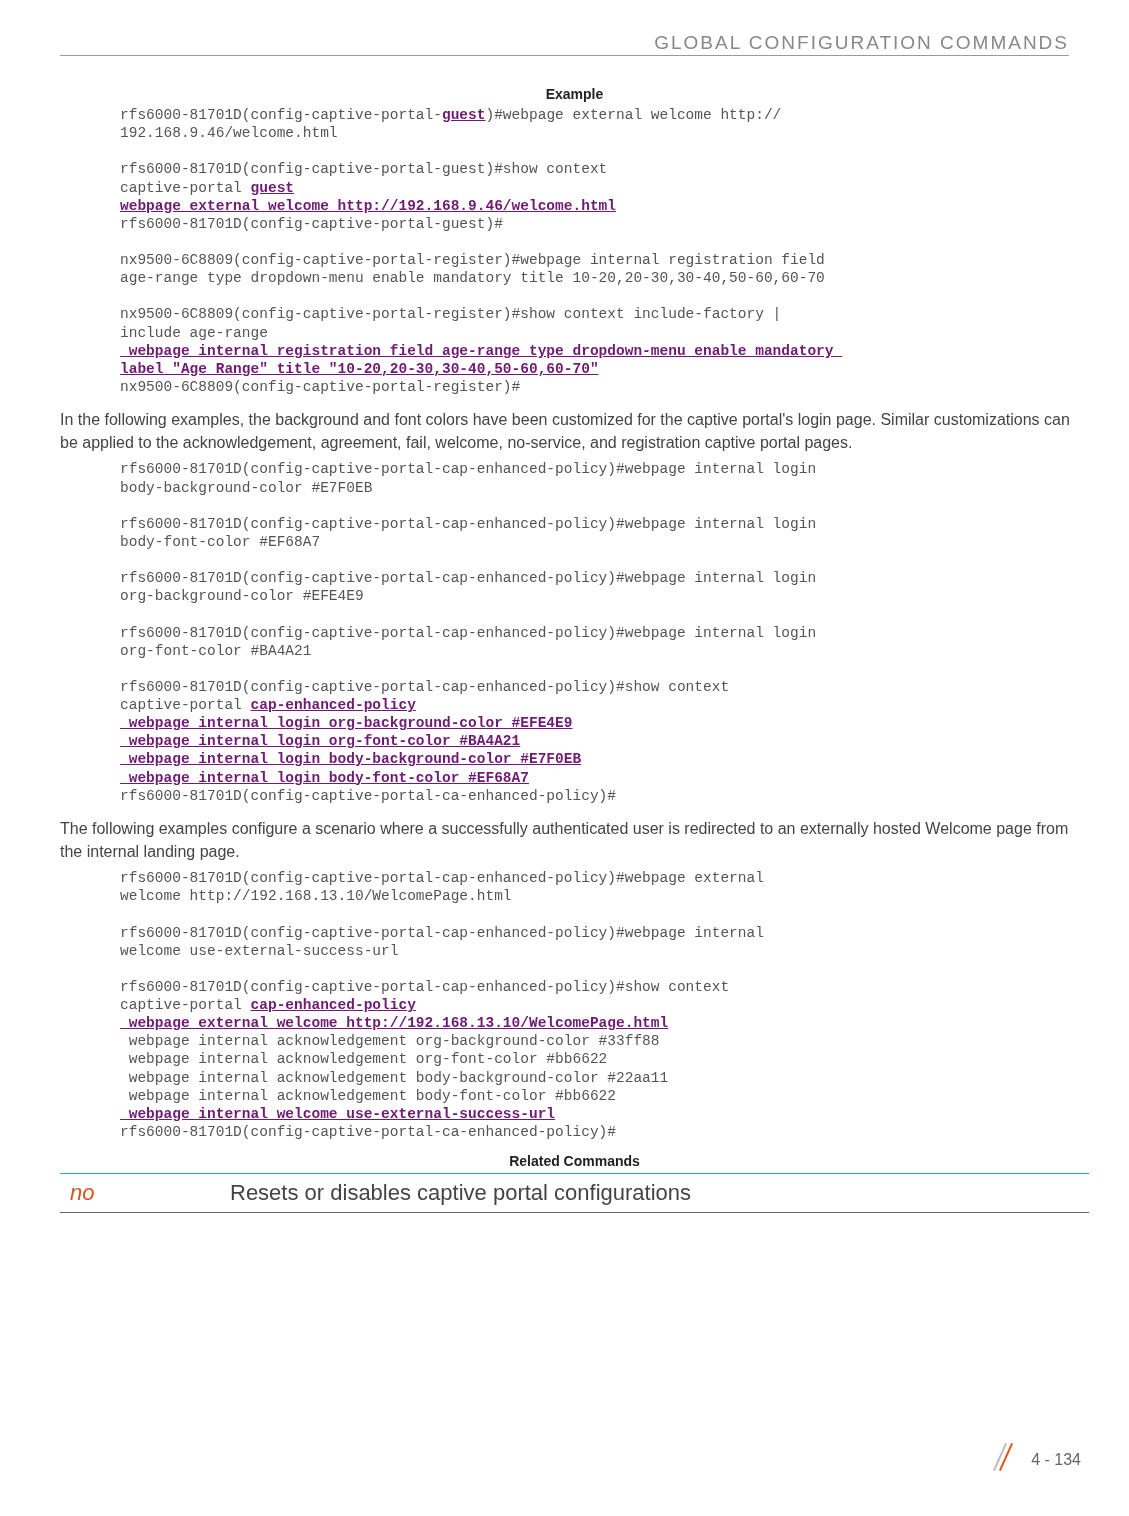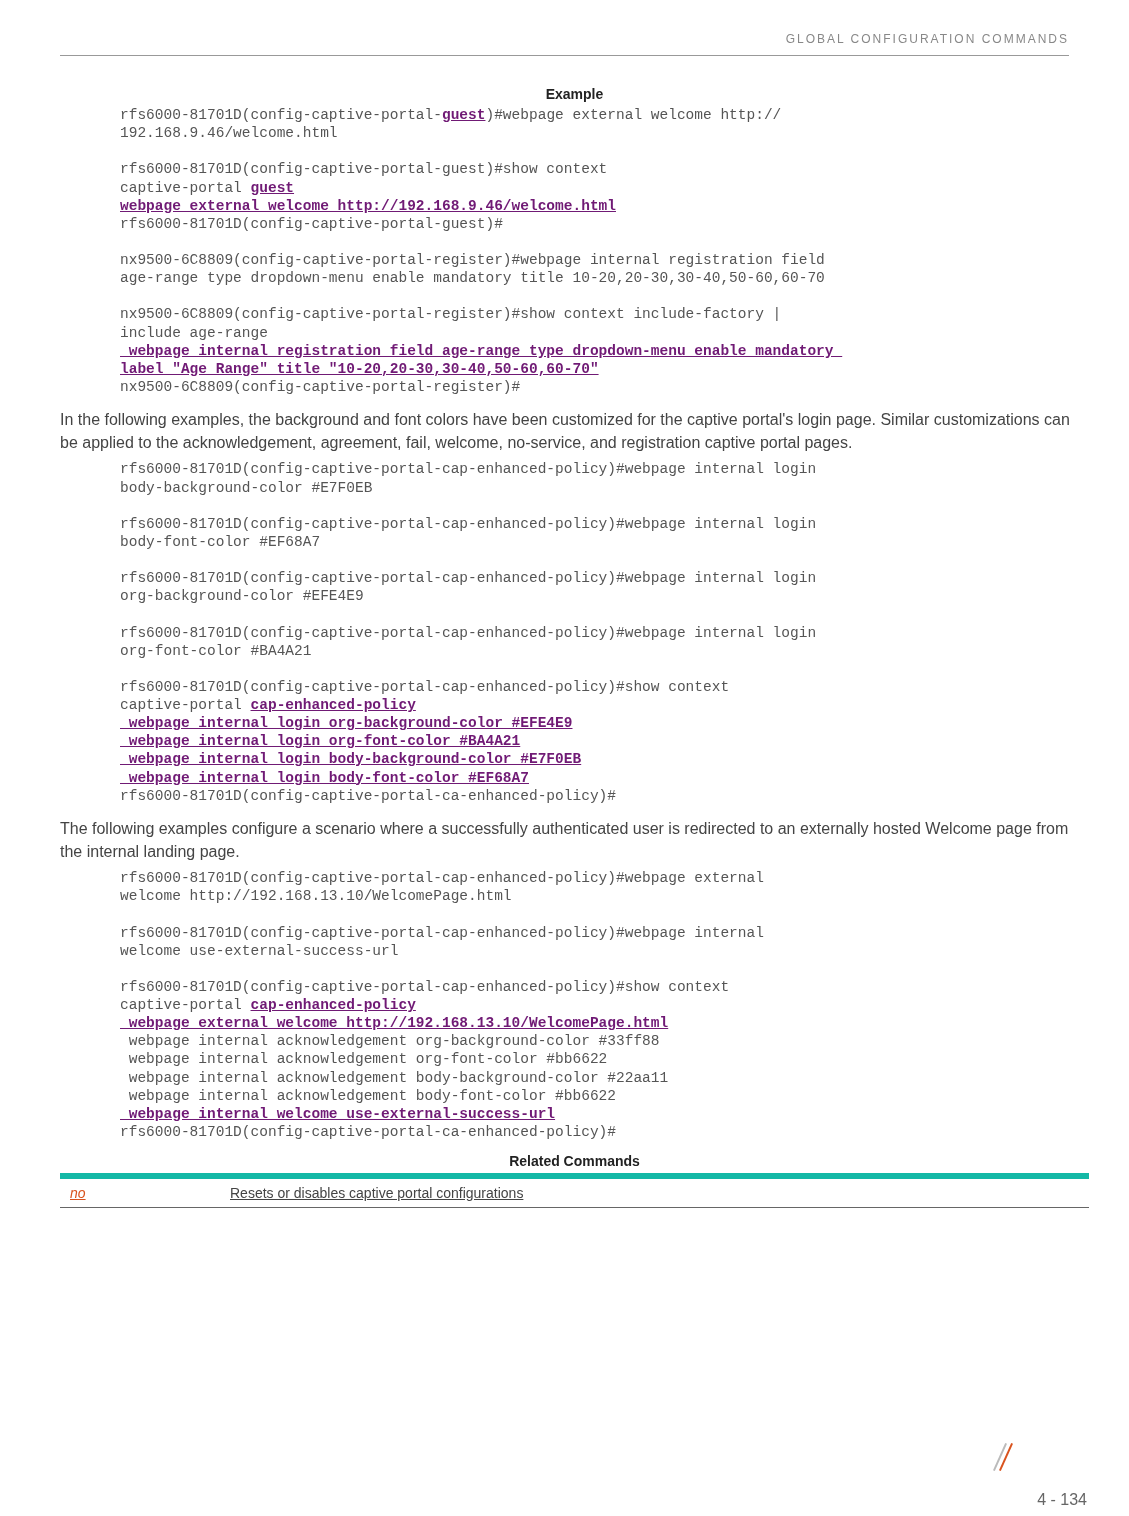--- a/index.html
+++ b/index.html
@@ -8,21 +8,21 @@
       height: 1516px;
       background: #ffffff;
       font-family: Arial, Helvetica, sans-serif;
       position: relative;
       color: #333;
     }
     .header-right {
       position: absolute;
       top: 32px;
       right: 60px;
-      font-size: 12px;
+      font-size: 19px;
       letter-spacing: 2px;
       color: #888;
       font-weight: 300;
     }
     .header-line {
       position: absolute;
       top: 55px;
       left: 60px;
       right: 60px;
       height: 1px;
@@ -59,26 +59,25 @@
       margin-bottom: 6px;
       margin-top: 2px;
       font-weight: 300;
     }
     .related-table {
       width: 100%;
       border-collapse: collapse;
       margin-top: 4px;
     }
     .related-table td {
-      border-top: 6px solid #14b8a6;
+      border-top: 1px solid #14b8a6;
       border-bottom: 1px solid #666;
       padding: 6px 10px;
-      font-size: 14px;
+      font-size: 22px;
       vertical-align: top;
-      text-decoration: underline;
     }
     .related-table .cmd {
       color: #d9531e;
       font-style: italic;
       width: 160px;
     }
     .related-table .desc {
       color: #444;
       font-weight: 300;
     }
@@ -92,25 +91,24 @@
     .footer-text {
       font-size: 14px;
       color: #888;
       position: absolute;
       left: 0;
       top: 5px;
       letter-spacing: 0.5px;
     }
     .footer-pagenum {
       position: absolute;
-      right: 2px;
+      right: 8px;
       top: 3px;
       font-size: 16px;
       color: #666;
-      margin-top: 40px;
     }
     .footer-slash {
       position: absolute;
       right: 72px;
       top: -6px;
       width: 22px;
       height: 30px;
     }
     .footer-slash::before {
       content: '';

